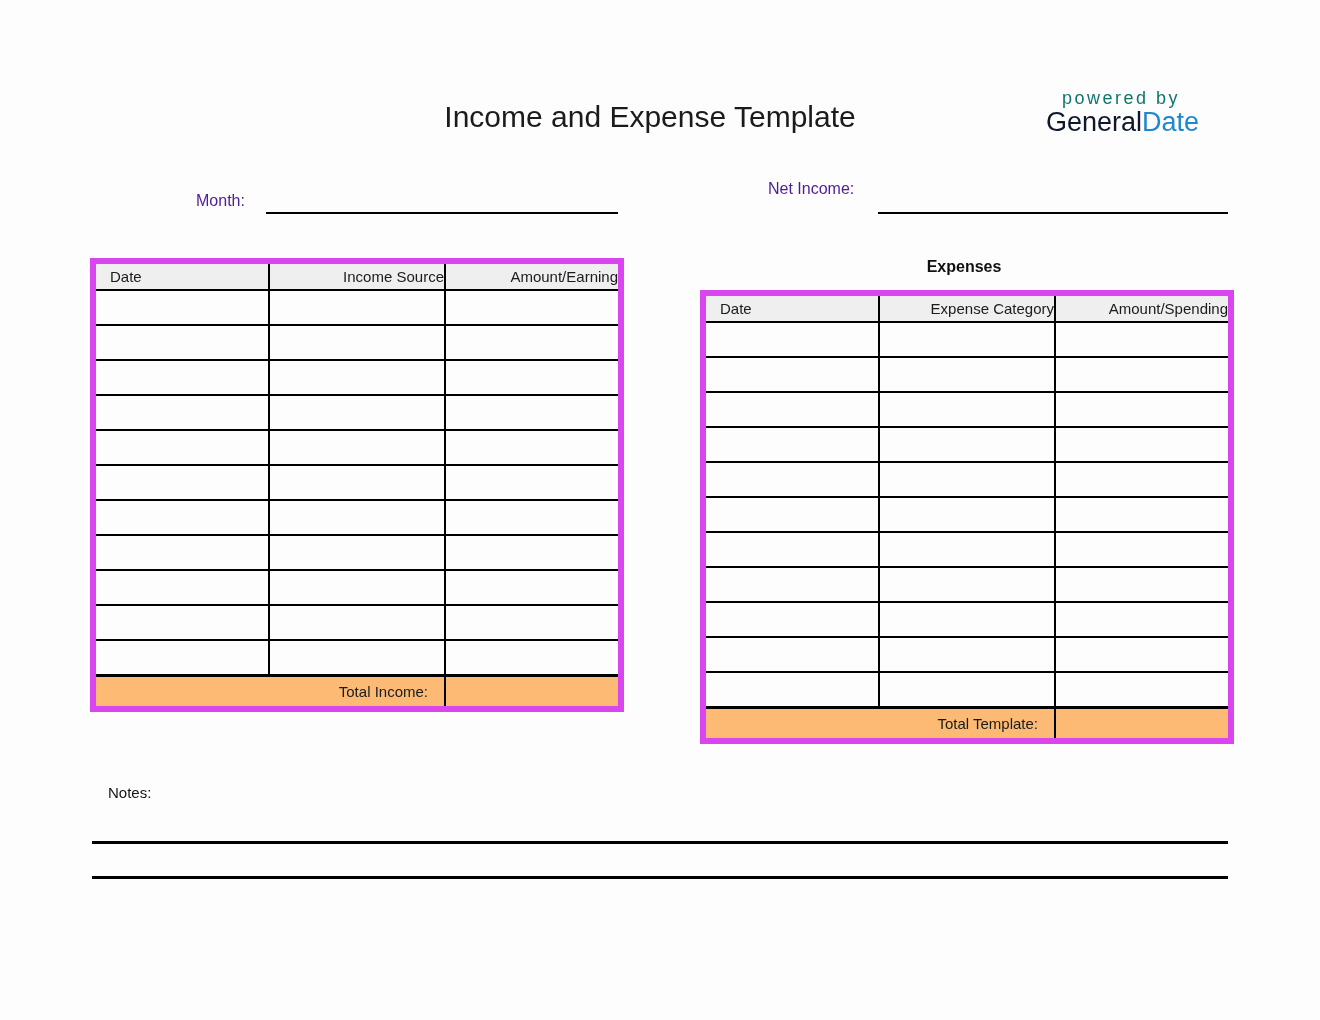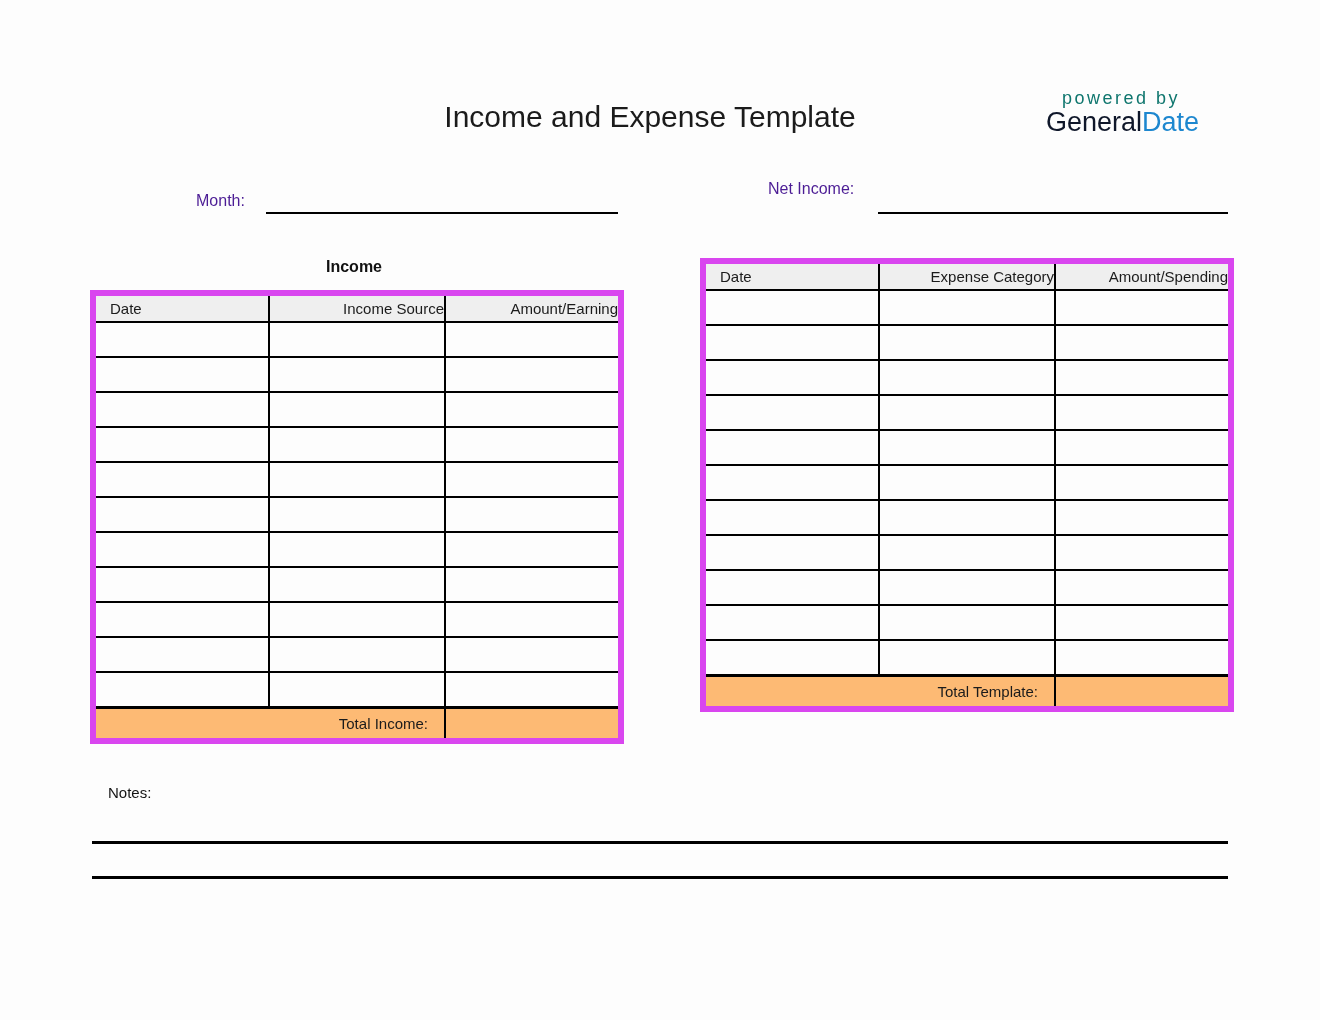--- a/index.html
+++ b/index.html
@@ -105,21 +105,20 @@
     <div class="logo-brand"><span class="dark">General</span><span class="blue">Date</span></div>
   </div>
 
   <span class="field-label month-label">Month:</span>
   <span class="field-line month-line"></span>
 
   <span class="field-label net-income-label">Net Income:</span>
   <span class="field-line net-income-line"></span>
 
   <section class="table-section income-section">
-    <h2 class="section-title">Income</h2>
     <table>
       <colgroup>
           <col>
           <col>
           <col>
         </colgroup>
       <thead>
         <tr>
           <th class="first-col">Date</th>
           <th>Income Source</th>
@@ -186,20 +185,21 @@
       <tfoot>
         <tr>
           <td class="total-label" colspan="2">Total Income:</td>
           <td></td>
         </tr>
       </tfoot>
     </table>
   </section>
 
   <section class="table-section expenses-section">
+    <h2 class="section-title">Expenses</h2>
     <table>
       <colgroup>
           <col>
           <col>
           <col>
         </colgroup>
       <thead>
         <tr>
           <th class="first-col">Date</th>
           <th>Expense Category</th>

